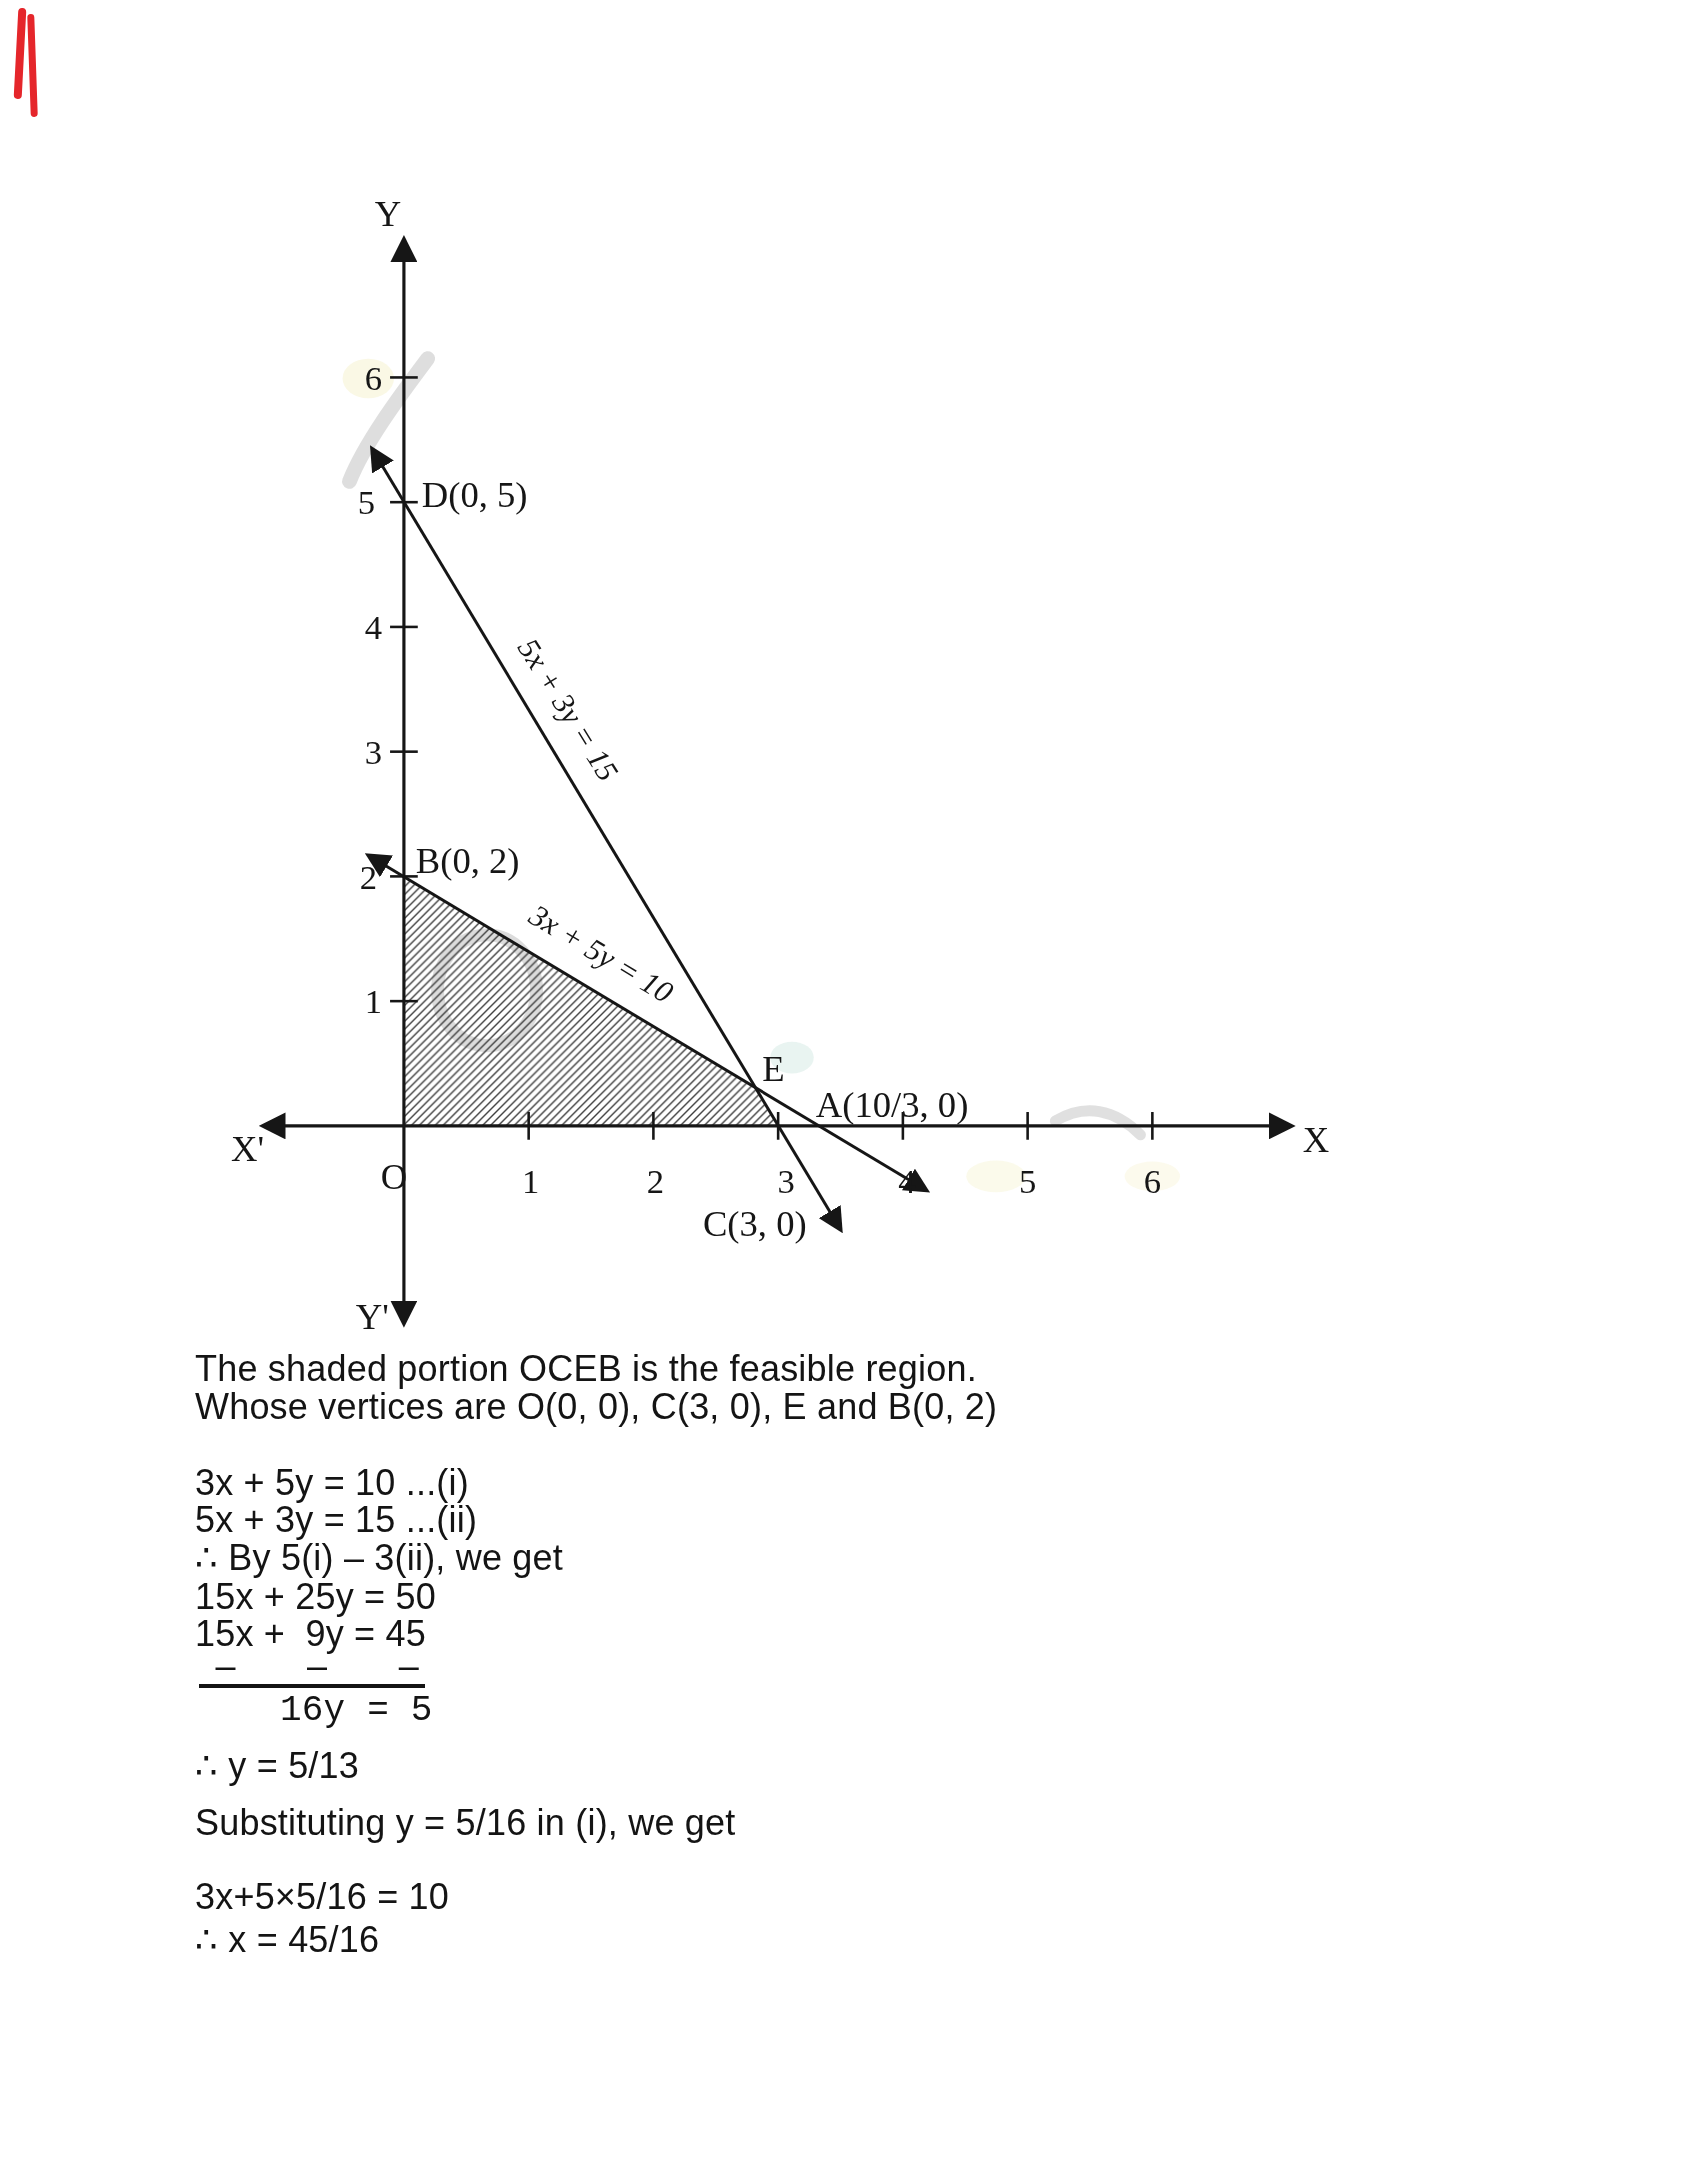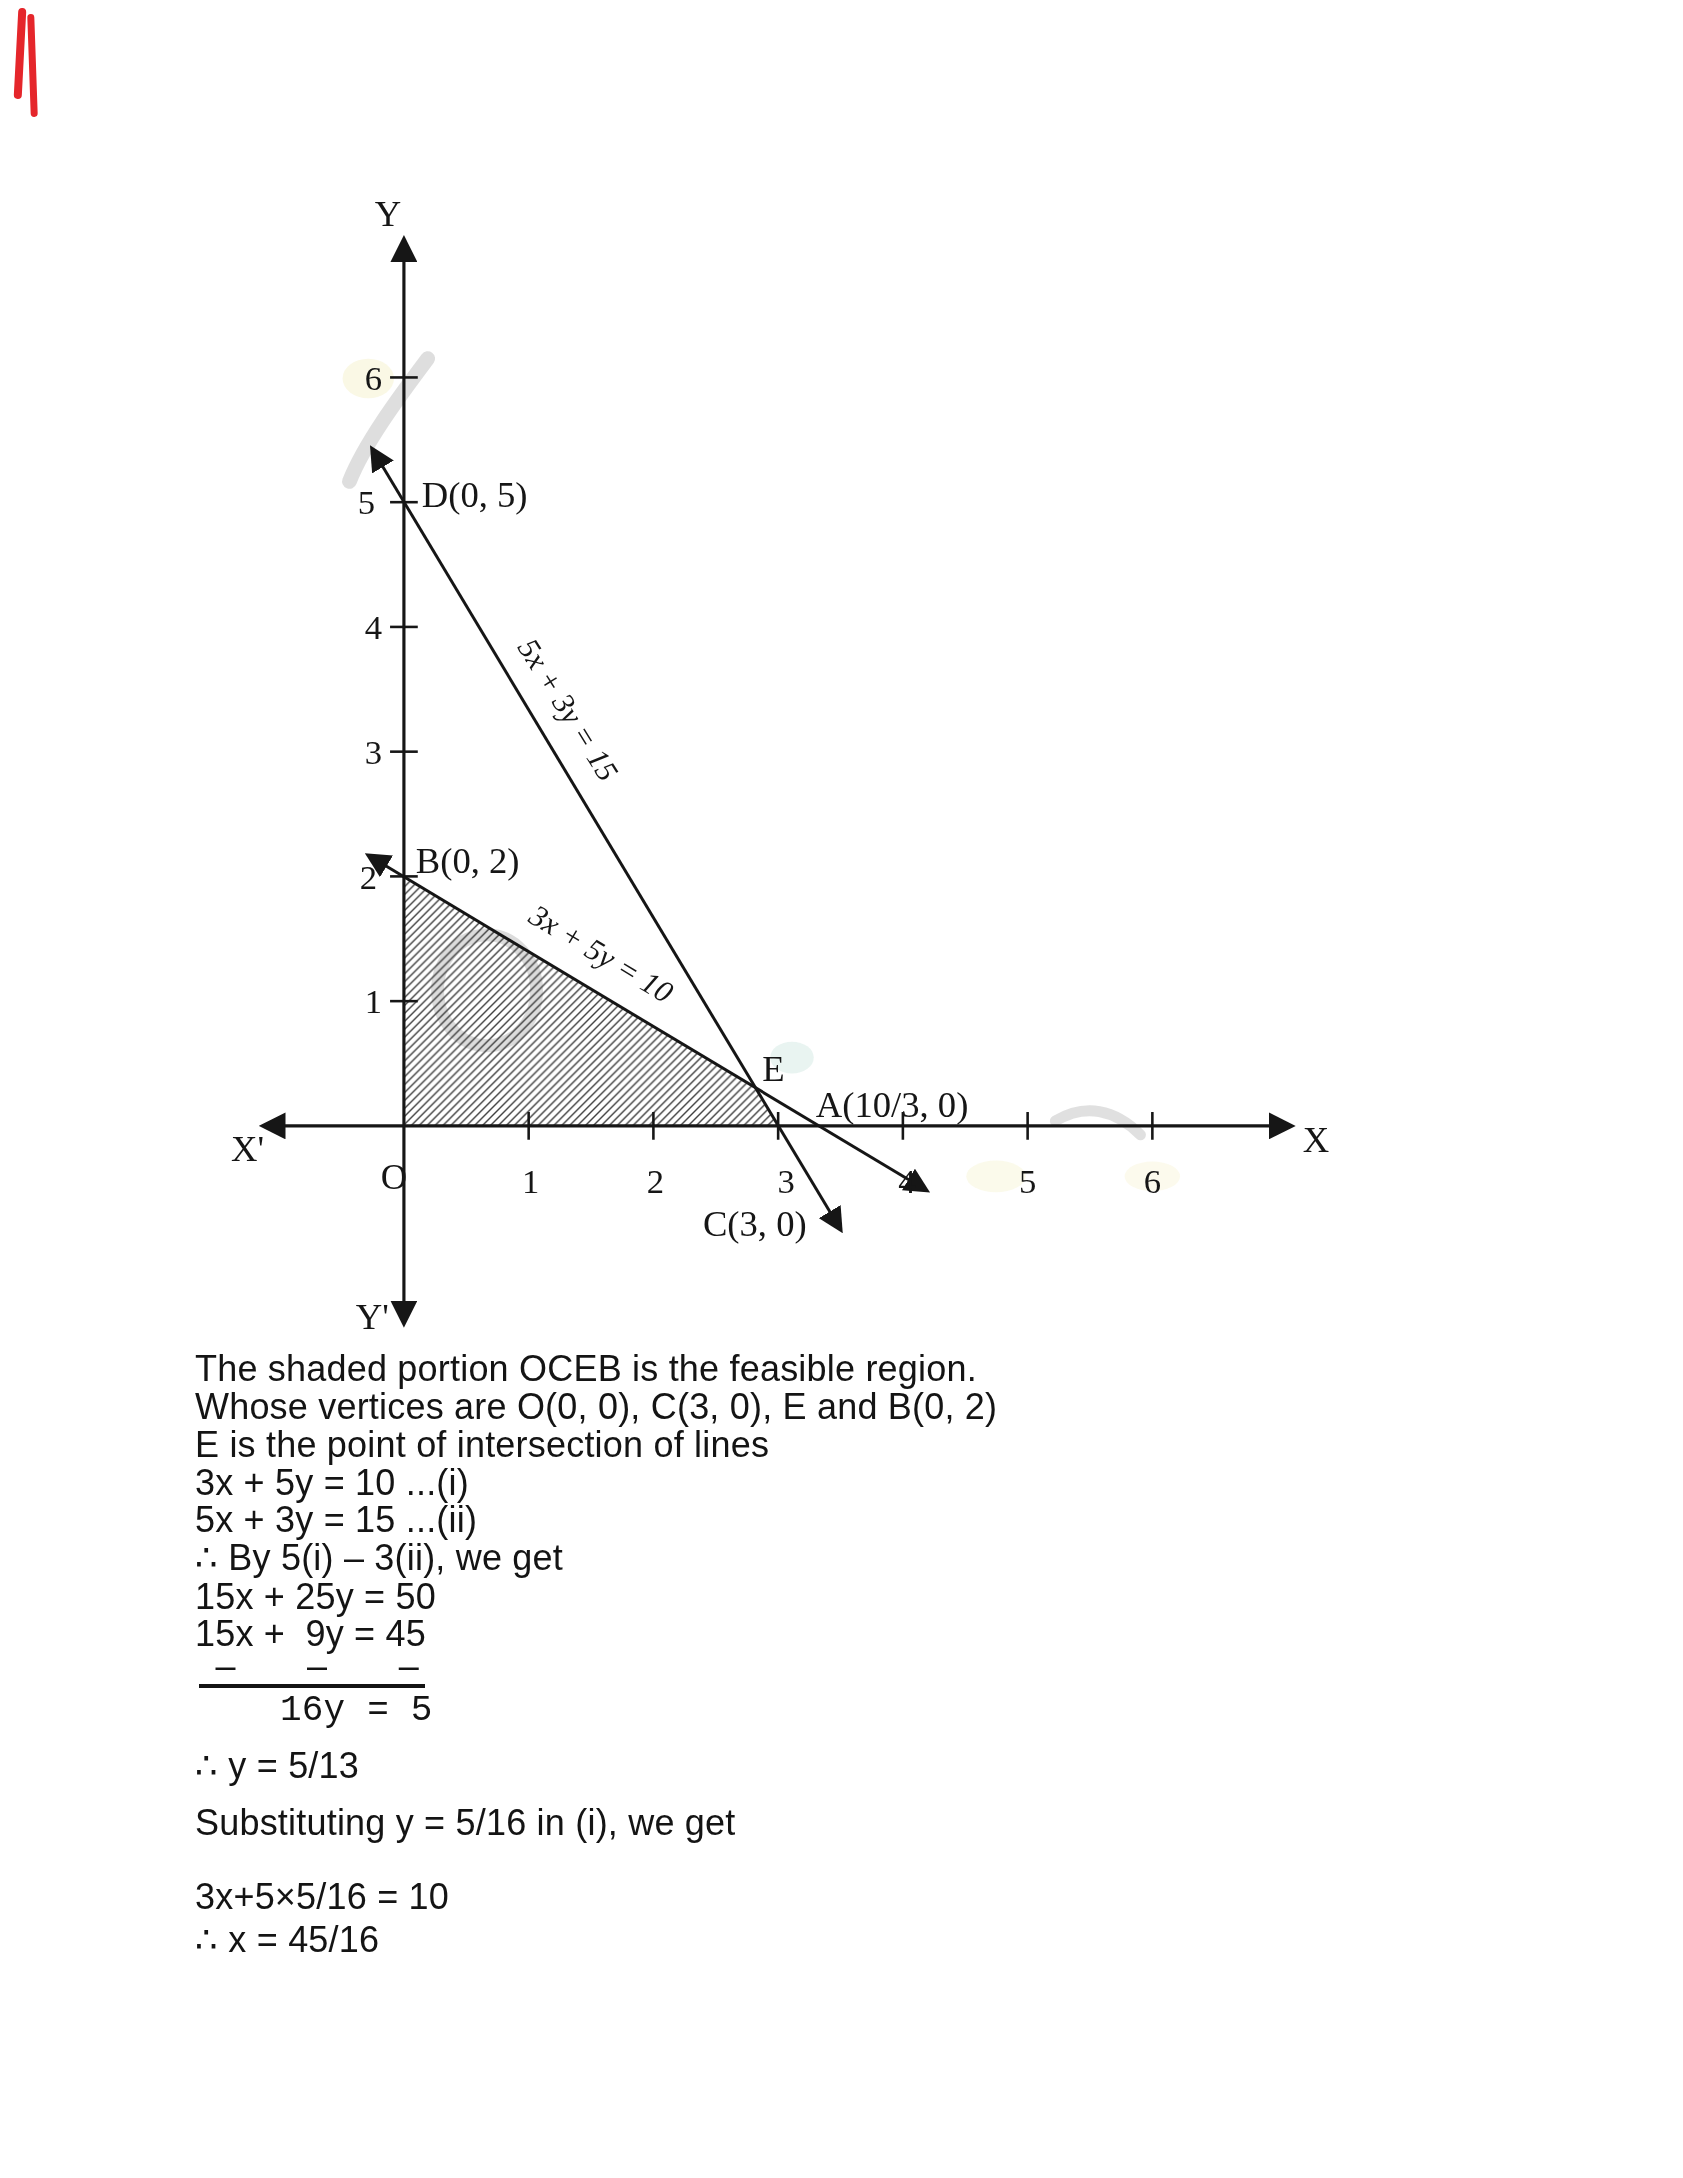--- a/index.html
+++ b/index.html
@@ -104,21 +104,20 @@
     <text class="g-label" x="710" y="1248" text-anchor="start">C(3, 0)</text>
     <text class="g-label" x="770" y="1092" text-anchor="start">E</text>
 
     <text class="line-label" text-anchor="middle" transform="translate(565,722) rotate(58)">5x + 3y = 15</text>
     <text class="line-label" text-anchor="middle" transform="translate(602,972) rotate(31)">3x + 5y = 10</text>
   </svg>
 
   <div class="solution">
     <div class="sol-line" style="top:1305px">The shaded portion OCEB is the feasible region.</div>
     <div class="sol-line" style="top:1343px">Whose vertices are O(0, 0), C(3, 0), E and B(0, 2)</div>
-    <div class="sol-line" style="top:1381px">E is the point of intersection of lines</div>
     <div class="sol-line" style="top:1419px">3x + 5y = 10 ...(i)</div>
     <div class="sol-line" style="top:1456px">5x + 3y = 15 ...(ii)</div>
     <div class="sol-line" style="top:1494px">∴ By 5(i) – 3(ii), we get</div>
     <div class="sol-line" style="top:1533px">15x + 25y = 50</div>
     <div class="sol-line" style="top:1570px">15x +  9y = 45</div>
     <div class="sol-line" style="top:1602px">  –       –       –</div>
     <div class="sol-rule"></div>
     <div class="sol-line indent-16y" style="top:1647px">16y = 5</div>
     <div class="sol-line" style="top:1702px">∴ y = 5/13</div>
     <div class="sol-line" style="top:1759px">Substituting y = 5/16 in (i), we get</div>

